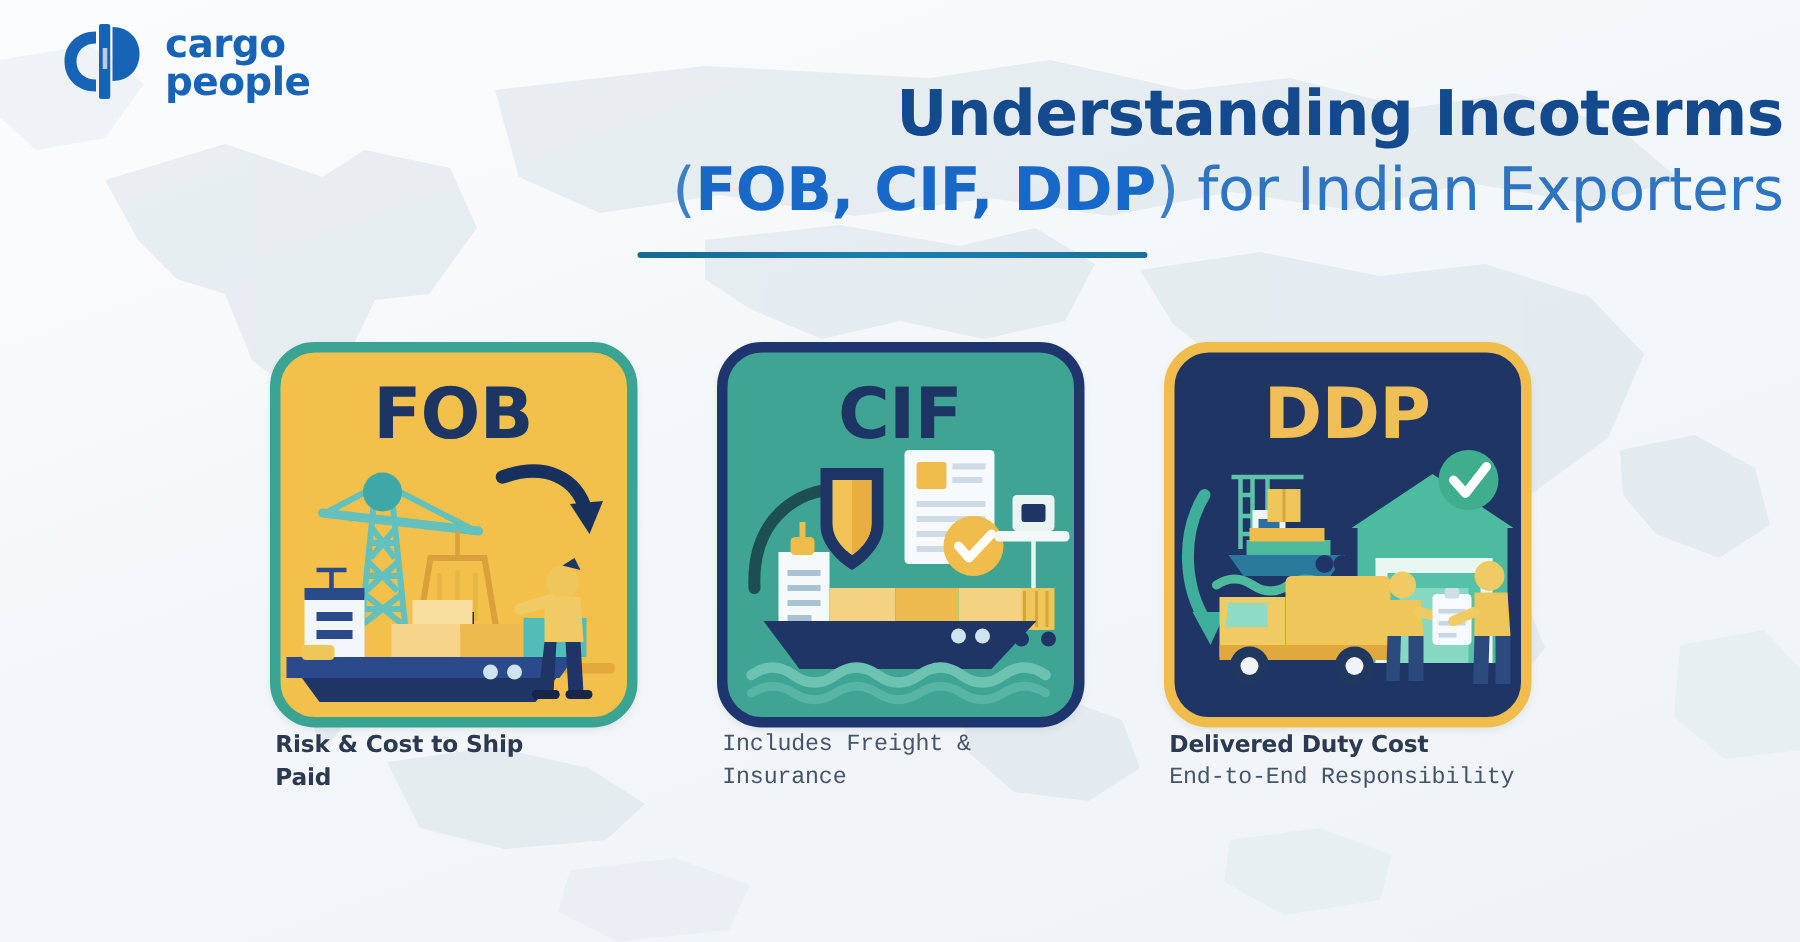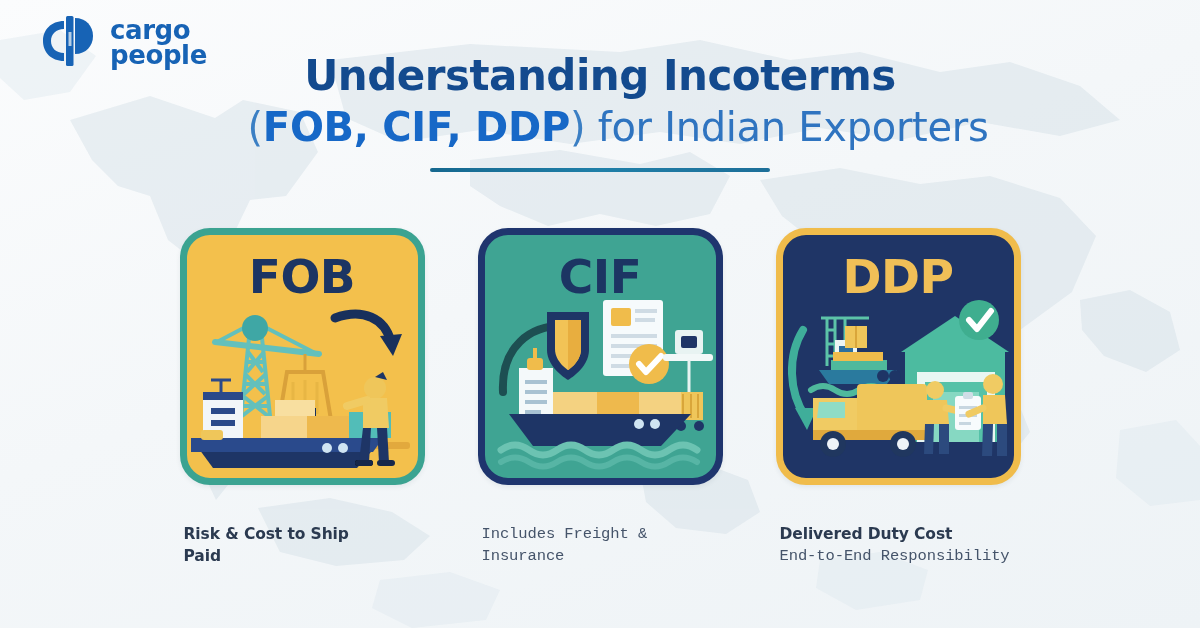--- a/index.html
+++ b/index.html
@@ -53,23 +53,23 @@
     font-family: "DejaVu Sans", sans-serif;
     font-size: 26px;
     font-weight: 700;
     color: #1763b5;
     letter-spacing: -0.4px;
   }
 
   
   #headline {
     position: absolute;
-    left: 0; right: 0;
+    left: 0; right: 11px;
     top: 52px;
-    text-align: center;
+    text-align: right;
   }
   #title-line1 {
     font-family: "DejaVu Sans", sans-serif;
     font-size: 42px;
     font-weight: 700;
     color: #134a8e;
     letter-spacing: -0.5px;
     line-height: 1.15;
     white-space: nowrap;
   }
@@ -142,21 +142,20 @@
     position: absolute;
     left: 0;
     bottom: 0;
     width: 100%;
     height: 182px;
   }
   .card-art svg { width: 100%; height: 100%; display: block; }
 
   
   .caption {
-    margin-top: 38px;
     padding-left: 4px;
   }
   .caption-title {
     font-family: "DejaVu Sans", sans-serif;
     font-size: 15.5px;
     font-weight: 700;
     color: #2b3a50;
     line-height: 1.42;
     letter-spacing: -0.1px;
   }

